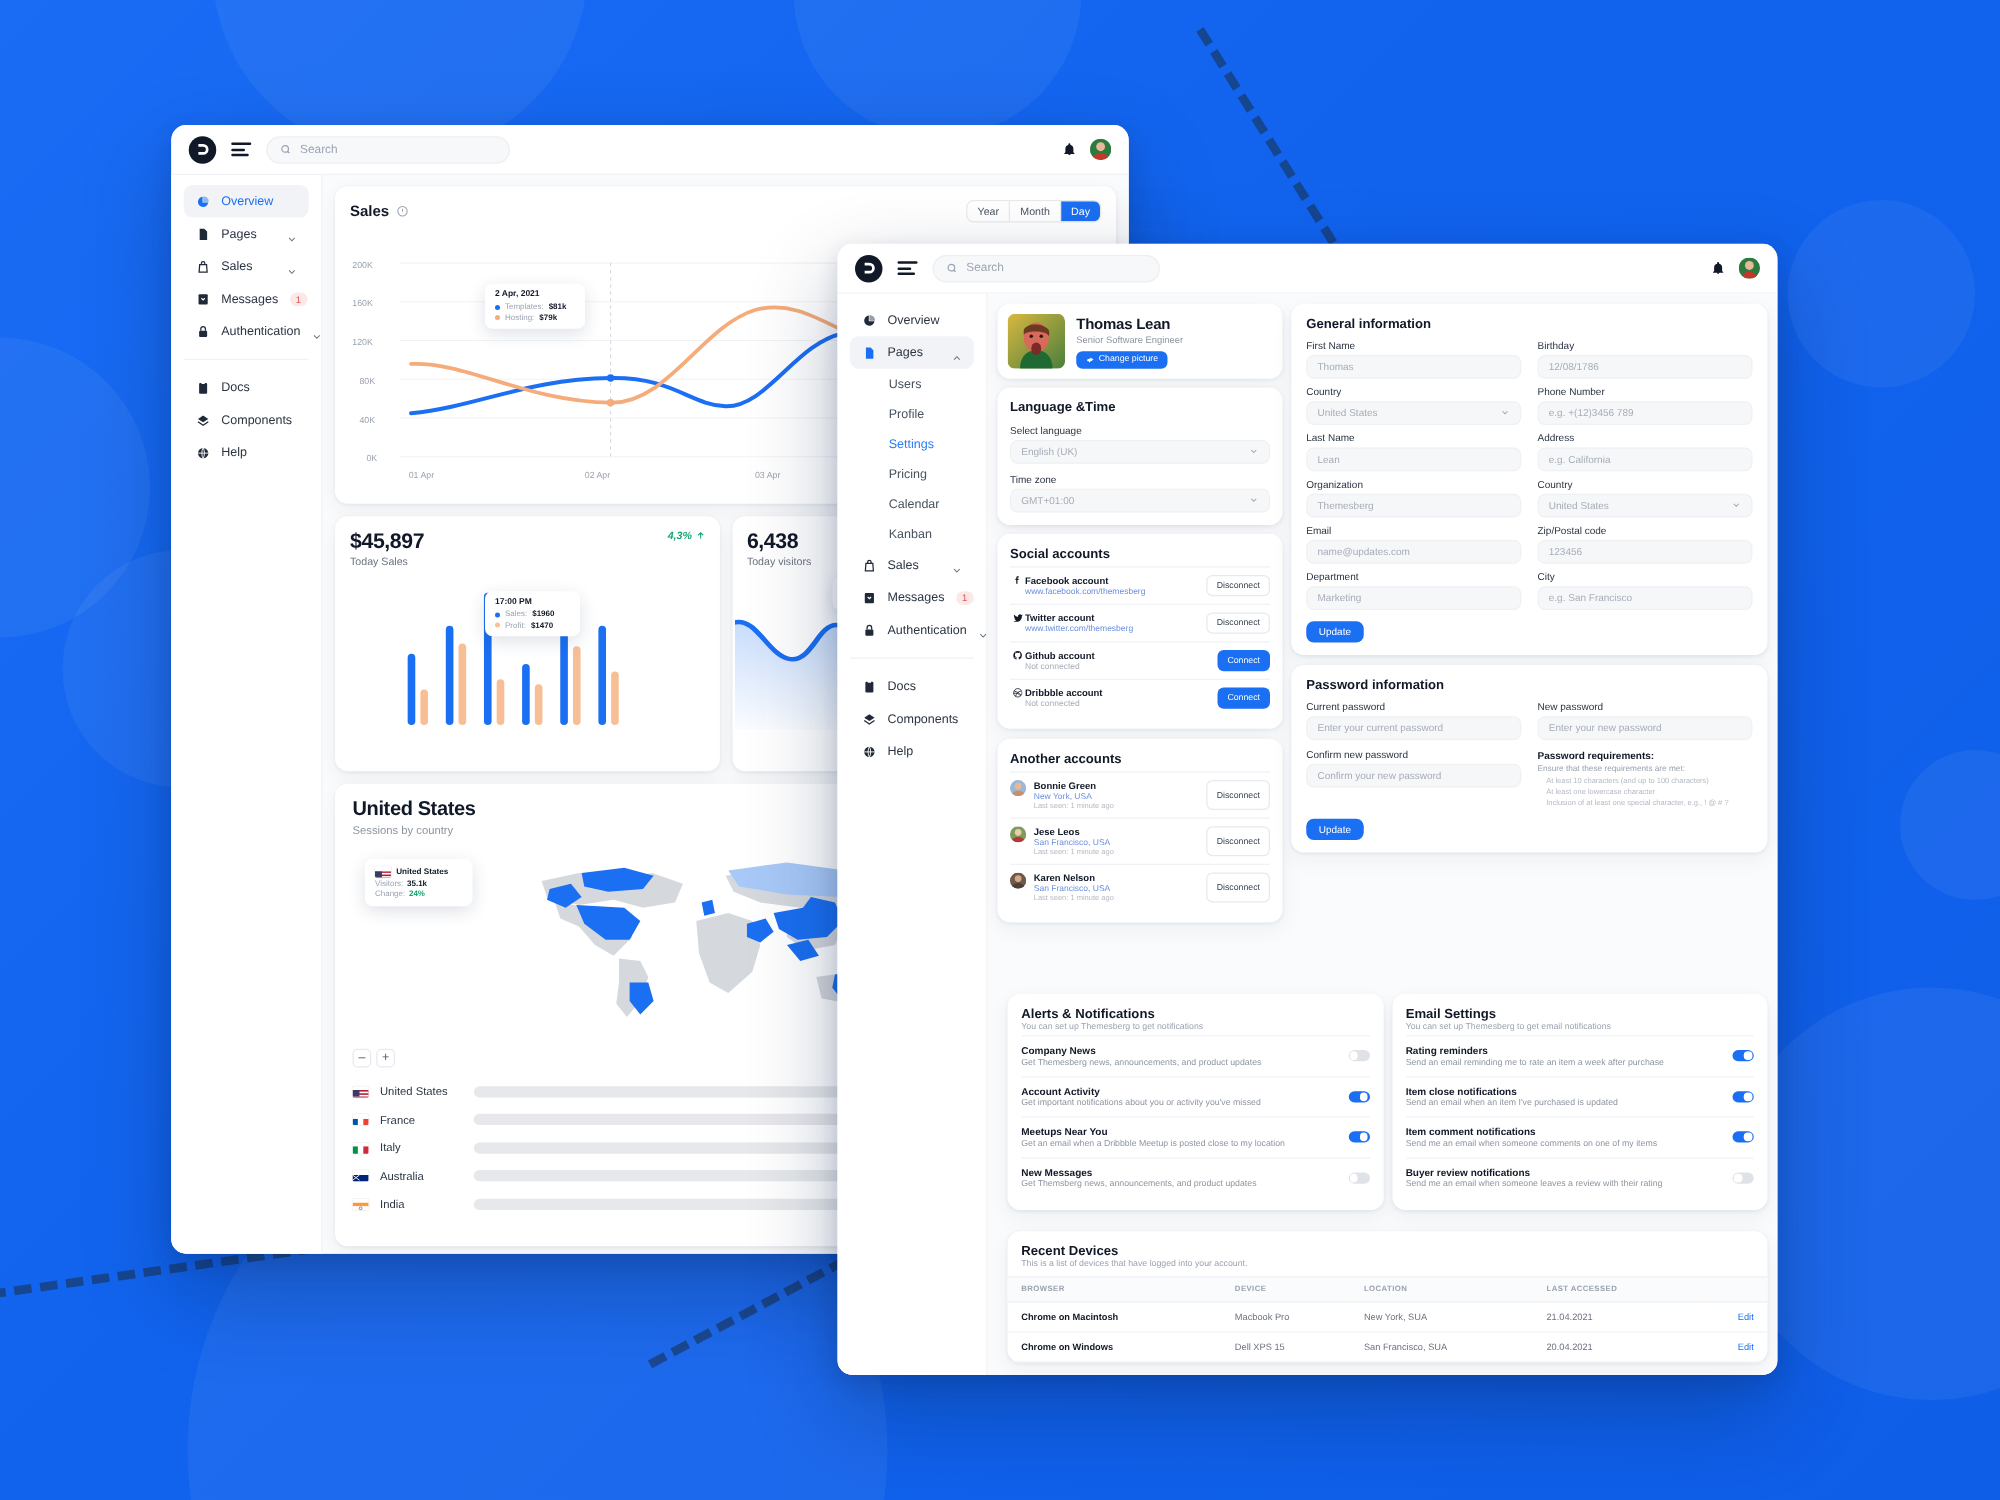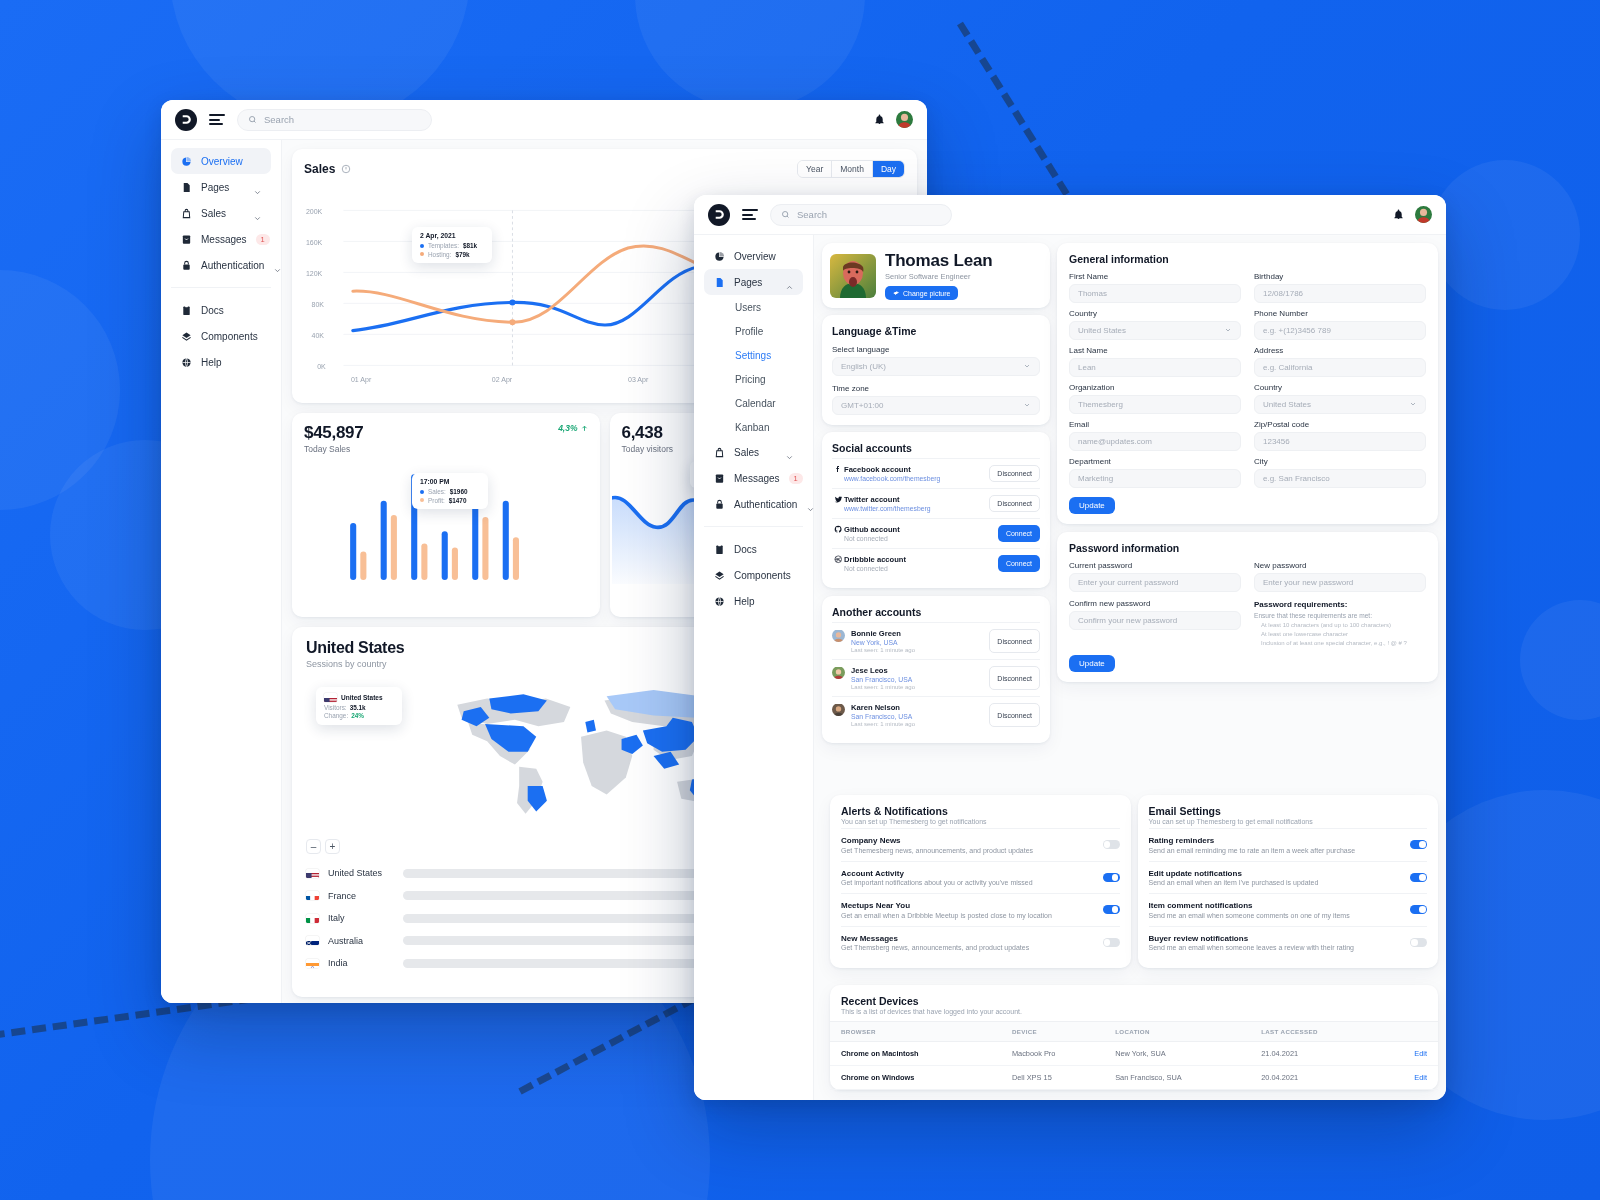--- a/index.html
+++ b/index.html
@@ -26,21 +26,20 @@
   .dash { position: absolute; border: 0; border-top: 7px dashed rgba(26,48,75,0.58); }
   .dash-a { width: 430px; top: 20px; left: 960px; transform: rotate(58deg); transform-origin: left center; }
   .dash-b { width: 620px; top: 1035px; left: -30px; transform: rotate(-8deg); transform-origin: left center; }
   .dash-c { width: 300px; top: 1088px; left: 520px; transform: rotate(-28deg); transform-origin: left center; }
 
   
   .window {
     position: absolute; background: #ffffff; border-radius: 12px;
     box-shadow: 0 30px 70px rgba(5,30,70,0.30), 0 6px 18px rgba(5,30,70,0.14);
     overflow: hidden;
-    margin-left: 24px;
   }
   .topbar { height: 40px; display: flex; align-items: center; gap: 12px;
             padding: 0 14px; border-bottom: 1px solid #f0f2f5; background:#fff; }
   .logo { width: 22px; height: 22px; border-radius: 50%; background: #111827;
           display:flex; align-items:center; justify-content:center; flex:none;}
   .logo svg { width: 13px; height: 13px; }
   .burger { display:flex; flex-direction: column; gap:2.5px; width:16px; flex:none; cursor:pointer;}
   .burger i { display:block; height:2px; background:#111827; border-radius:2px; }
   .burger i:nth-child(1){width:16px}.burger i:nth-child(2){width:11px}.burger i:nth-child(3){width:14px}
   .searchbox { flex: none; display:flex; align-items:center; gap:7px;
@@ -694,21 +693,21 @@
               <rect width="46" height="44" fill="url(#pbg)"></rect>
               <path d="M10 44c0-10 6-15 13-15s13 5 13 15z" fill="#1f6a32"></path>
               <ellipse cx="23" cy="19" rx="10" ry="12" fill="#d86a5c"></ellipse>
               <path d="M13 13c2-6 16-6 20 0 1 3 0 5 0 5-1-5-19-5-20-1z" fill="#6b3a22"></path>
               <ellipse cx="23" cy="28" rx="4" ry="5" fill="#7a2a28"></ellipse>
               <circle cx="19" cy="18" r="1.4" fill="#2a1a12"></circle>
                 <circle cx="27" cy="18" r="1.4" fill="#2a1a12"></circle>
             </svg>
           </div>
           <div style="flex:1;min-width:0;">
-            <div style="font-size:17px;font-weight:bold;color:#111827;letter-spacing:-0.2px;">Thomas Lean</div>
+            <div style="font-size:12px;font-weight:bold;color:#111827;letter-spacing:-0.2px;">Thomas Lean</div>
             <div style="font-size:7.5px;color:#8d95a1;margin-top:1px;">Senior Software Engineer</div>
             <button class="btn-blue" style="margin-top:5px;display:flex;align-items:center;gap:4px;">
               <svg width="6" height="6" viewBox="0 0 24 24" fill="#fff">
                 <path d="M12 8a4 4 0 1 0 0 8 4 4 0 0 0 0-8zm9.4 4l1.6-1.3-1.6-2.8-2 .7a7.6 7.6 0 0 0-2.3-1.4l-.3-2.1h-3.2l-.3 2.1c-.8.3-1.6.8-2.3 1.4l-2-.7L2.4 10.7 4 12l-1.6 1.3 1.6 2.8 2-.7c.7.6 1.5 1.1 2.3 1.4l.3 2.1h3.2l.3-2.1c.8-.3 1.6-.8 2.3-1.4l2 .7 1.6-2.8z"></path>
                 </svg>
               <span>Change picture</span>
             </button>
           </div>
         </div>
 
@@ -986,21 +985,21 @@
         <div style="flex:1">
           <div class="notif-t">Rating reminders</div>
           <div class="notif-d">Send an email reminding me to rate an item a week after purchase</div>
           </div>
         <div class="toggle on">
             <i></i>
           </div>
       </div>
       <div class="notif-row">
         <div style="flex:1">
-          <div class="notif-t">Edit update notifications</div>
+          <div class="notif-t">Item close notifications</div>
           <div class="notif-d">Send an email when an item I've purchased is updated</div>
           </div>
         <div class="toggle on">
             <i></i>
           </div>
       </div>
       <div class="notif-row">
         <div style="flex:1">
           <div class="notif-t">Item comment notifications</div>
           <div class="notif-d">Send me an email when someone comments on one of my items</div>

